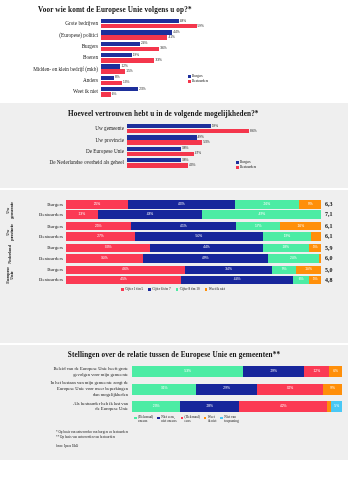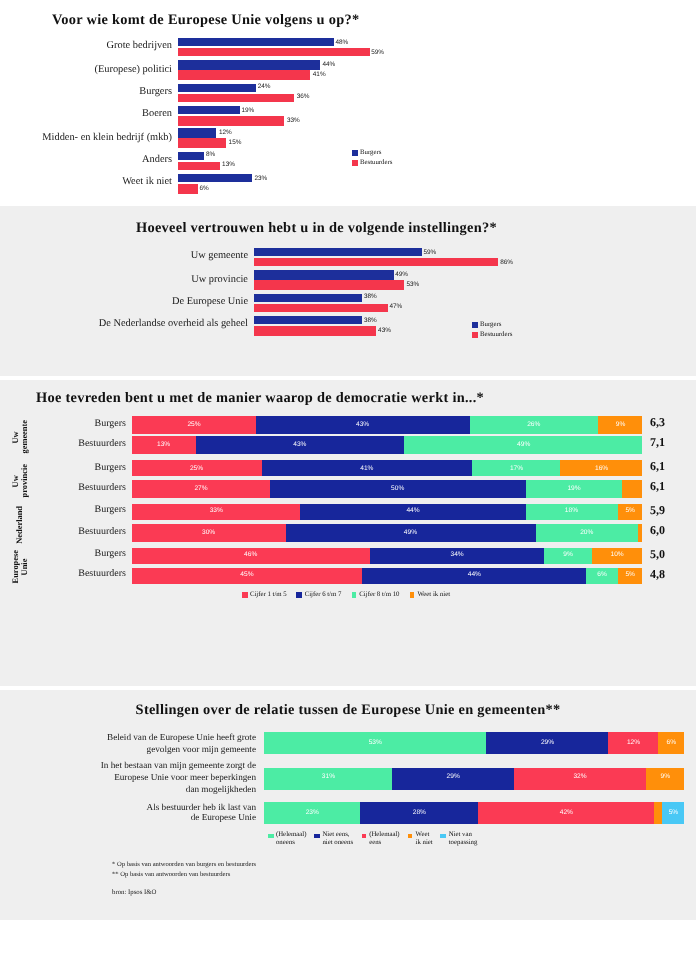--- a/index.html
+++ b/index.html
@@ -202,21 +202,21 @@
   }
   .source {
     font-family: "Liberation Serif", serif;
     font-size: 3.4px;
     color: #222;
   }
 </style>
 </head>
 <body>
 
-<div class="panel panel-white" style="height:103px; padding:6px 8px 0 12px;">
+<div class="panel panel-white" style="height:103px; padding:6px 8px 0 24px;">
   <div class="chart-title" style="margin-left:14px; text-align:left;">Voor wie komt de Europese Unie volgens u op?*</div>
 
   <div class="grouped" style="margin-top:5px;">
     <div id="s1-rows">
         <div class="grp-row">
           <div class="grp-label" style="width: 74px;">Grote bedrijven</div>
           <div class="grp-bars">
             <div class="bar-line">
               <div class="bar-fill" style="background: rgb(29, 47, 155); width: 77.76px;"></div>
               <span class="bar-val">48%</span>
@@ -313,21 +313,21 @@
       </div>
       <div class="li">
         <span class="sw" style="background:#f4364c"></span>
         <span>Bestuurders</span>
       </div>
     </div>
   </div>
 </div>
 
 <div class="panel panel-grey" style="height:85px; padding:7px 8px 0 8px;">
-  <div class="chart-title" style="margin-left:60px; text-align:left;">Hoeveel vertrouwen hebt u in de volgende instellingen?*</div>
+  <div class="chart-title" style="margin-left:60px; text-align:left;">Hoeveel vertrouwen hebt u in de volgende mogelijkheden?*</div>
 
   <div class="grouped" style="margin-top:6px;">
     <div id="s2-rows">
         <div class="grp-row">
           <div class="grp-label" style="width: 116px;">Uw gemeente</div>
           <div class="grp-bars">
             <div class="bar-line">
               <div class="bar-fill" style="background: rgb(29, 47, 155); width: 83.78px;"></div>
               <span class="bar-val">59%</span>
             </div>
@@ -384,21 +384,20 @@
       </div>
       <div class="li">
         <span class="sw" style="background:#f4364c"></span>
         <span>Bestuurders</span>
       </div>
     </div>
   </div>
 </div>
 
 <div class="panel panel-grey" style="height:155px; padding:5px 8px 0 6px; border-top:2px solid #ffffff;">
-  <div class="chart-title" style="margin-left:12px; text-align:left;">Hoe tevreden bent u met de manier waarop de democratie werkt in...*</div>
 
   <div class="stack-wrap" style="margin-top:5px;">
     <div id="s3-groups">
         <div class="grp-block">
           <div class="side-label">
             <span>Uw
 gemeente</span>
           </div>
           <div class="block-rows">
             <div class="st-row">

